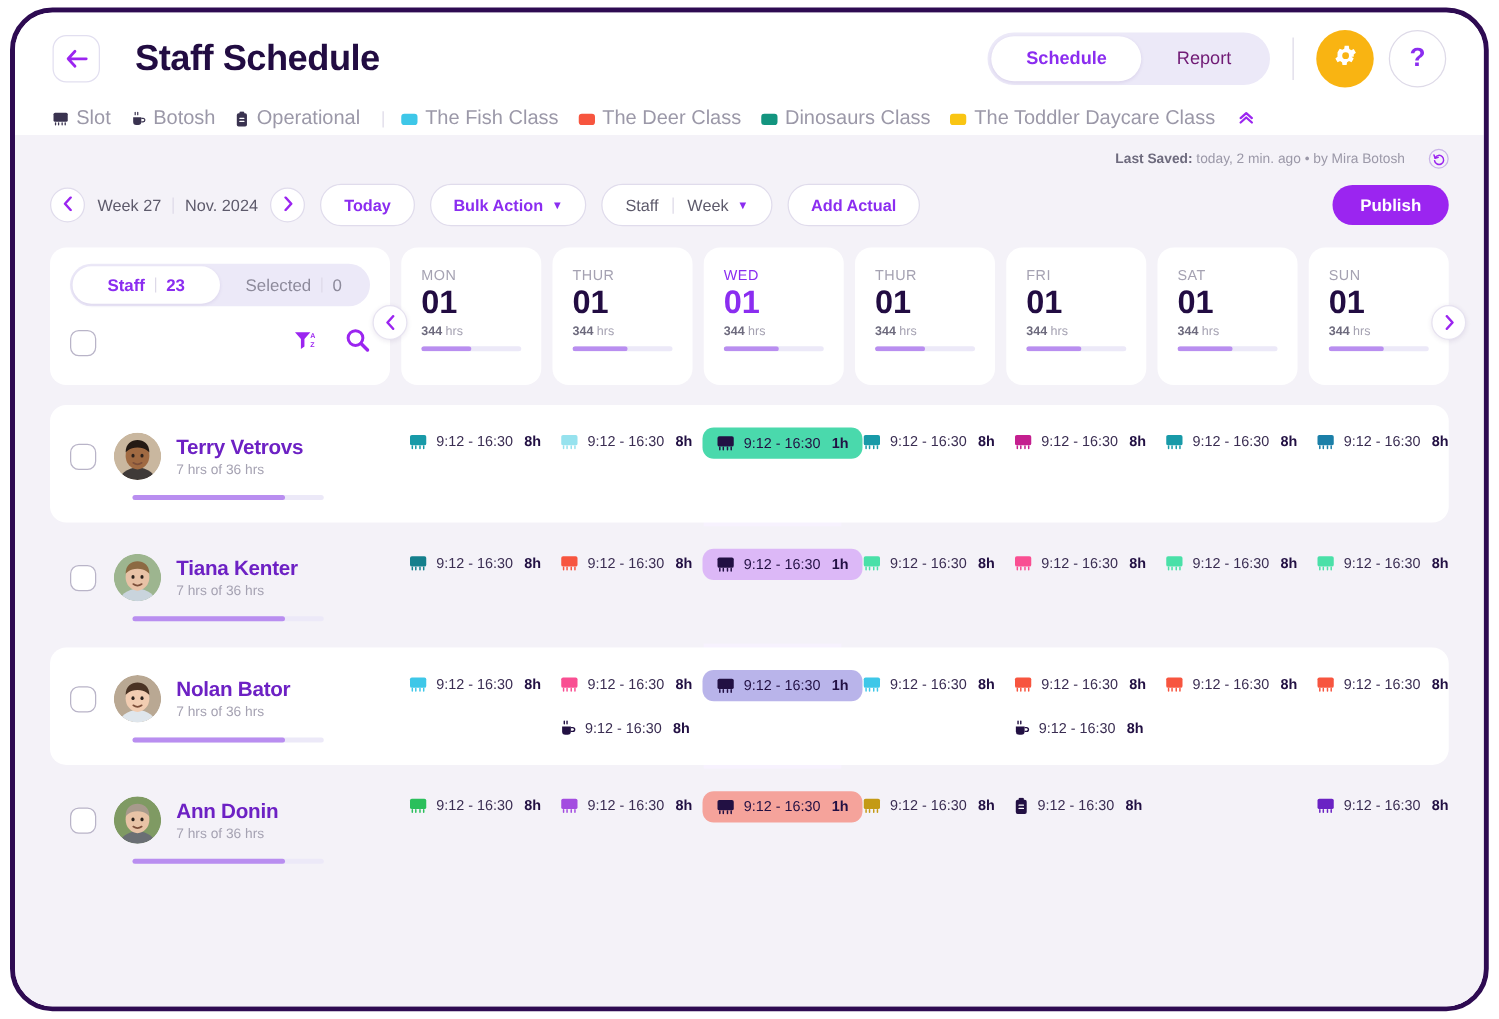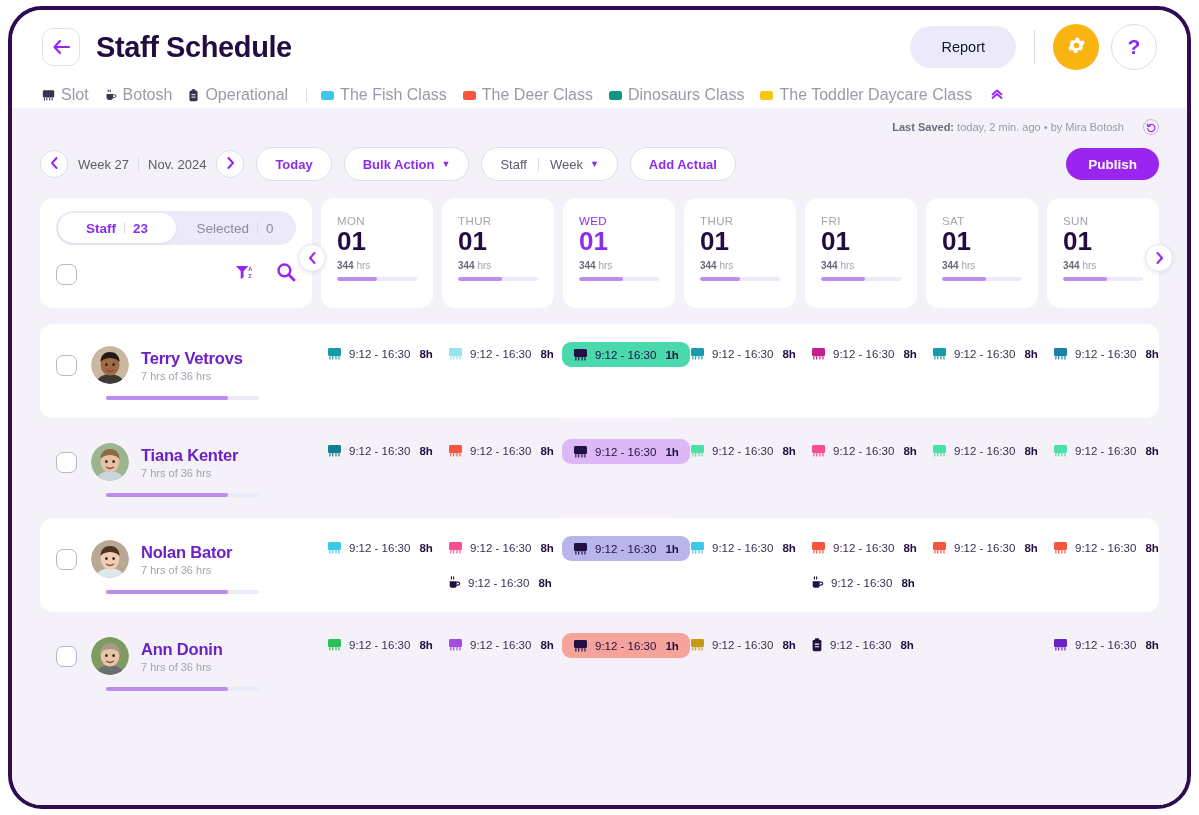--- a/index.html
+++ b/index.html
@@ -33,41 +33,41 @@
     display: flex; align-items: center; justify-content: center;
     background: #fff;
     cursor: pointer;
     flex: 0 0 auto;
   }
   .back-btn svg { display:block; }
   .page-title {
     font-size: 29px;
     font-weight: bold;
     color: #220c42;
-    margin-left: 16px;
+    margin-left: 28px;
     letter-spacing: -0.4px;
   }
   .header-right {
     margin-left: auto;
     display: flex; align-items: center; gap: 0px;
   }
   .seg {
     display: flex; align-items: center;
     background: #ece9f8;
     border-radius: 22px;
     padding: 3px;
     height: 42px;
   }
   .seg-item {
     padding: 0 28px;
     height: 36px;
     line-height: 36px;
     border-radius: 19px;
     font-size: 14.5px;
-    color: #0f172a;
+    color: #701a75;
     cursor: pointer;
     white-space: nowrap;
   }
   .seg-item.active {
     background: #ffffff;
     color: #8b2df0;
     font-weight: bold;
     box-shadow: 0 1px 3px rgba(80,40,140,.12);
   }
   .vdiv { width:1px; height:34px; background:#ddd9e8; margin: 0 18px; }
@@ -245,20 +245,21 @@
         <span>
           <svg width="19" height="16" viewBox="0 0 19 16">
               <path d="M8 2 L2.5 8 L8 14 M2.5 8 H17" stroke="#9b25f0" stroke-width="2.2" fill="none" stroke-linecap="round" stroke-linejoin="round"></path>
             </svg>
         </span>
       </div>
       <div class="page-title">Staff Schedule</div>
 
       <div class="header-right">
         <div class="seg">
+          <div class="seg-item active">Schedule</div>
           <div class="seg-item">Report</div>
         </div>
         <div class="vdiv"></div>
         <div class="gear-btn">
           <span>
             <svg width="21" height="21" viewBox="0 0 24 24" fill="#fff">
               <path d="M19.4 13a7.6 7.6 0 0 0 0-2l2-1.6-2-3.4-2.4 1a7.5 7.5 0 0 0-1.7-1L14.9 3h-3.8l-.4 2.6c-.6.2-1.2.6-1.7 1l-2.4-1-2 3.4L4.6 11a7.6 7.6 0 0 0 0 2l-2 1.6 2 3.4 2.4-1c.5.4 1.1.8 1.7 1l.4 2.6h3.8l.4-2.6c.6-.2 1.2-.6 1.7-1l2.4 1 2-3.4-2-1.6z"></path>
               <circle cx="12" cy="12" r="3.1" fill="#f9b412"></circle>
             </svg>
           </span>

